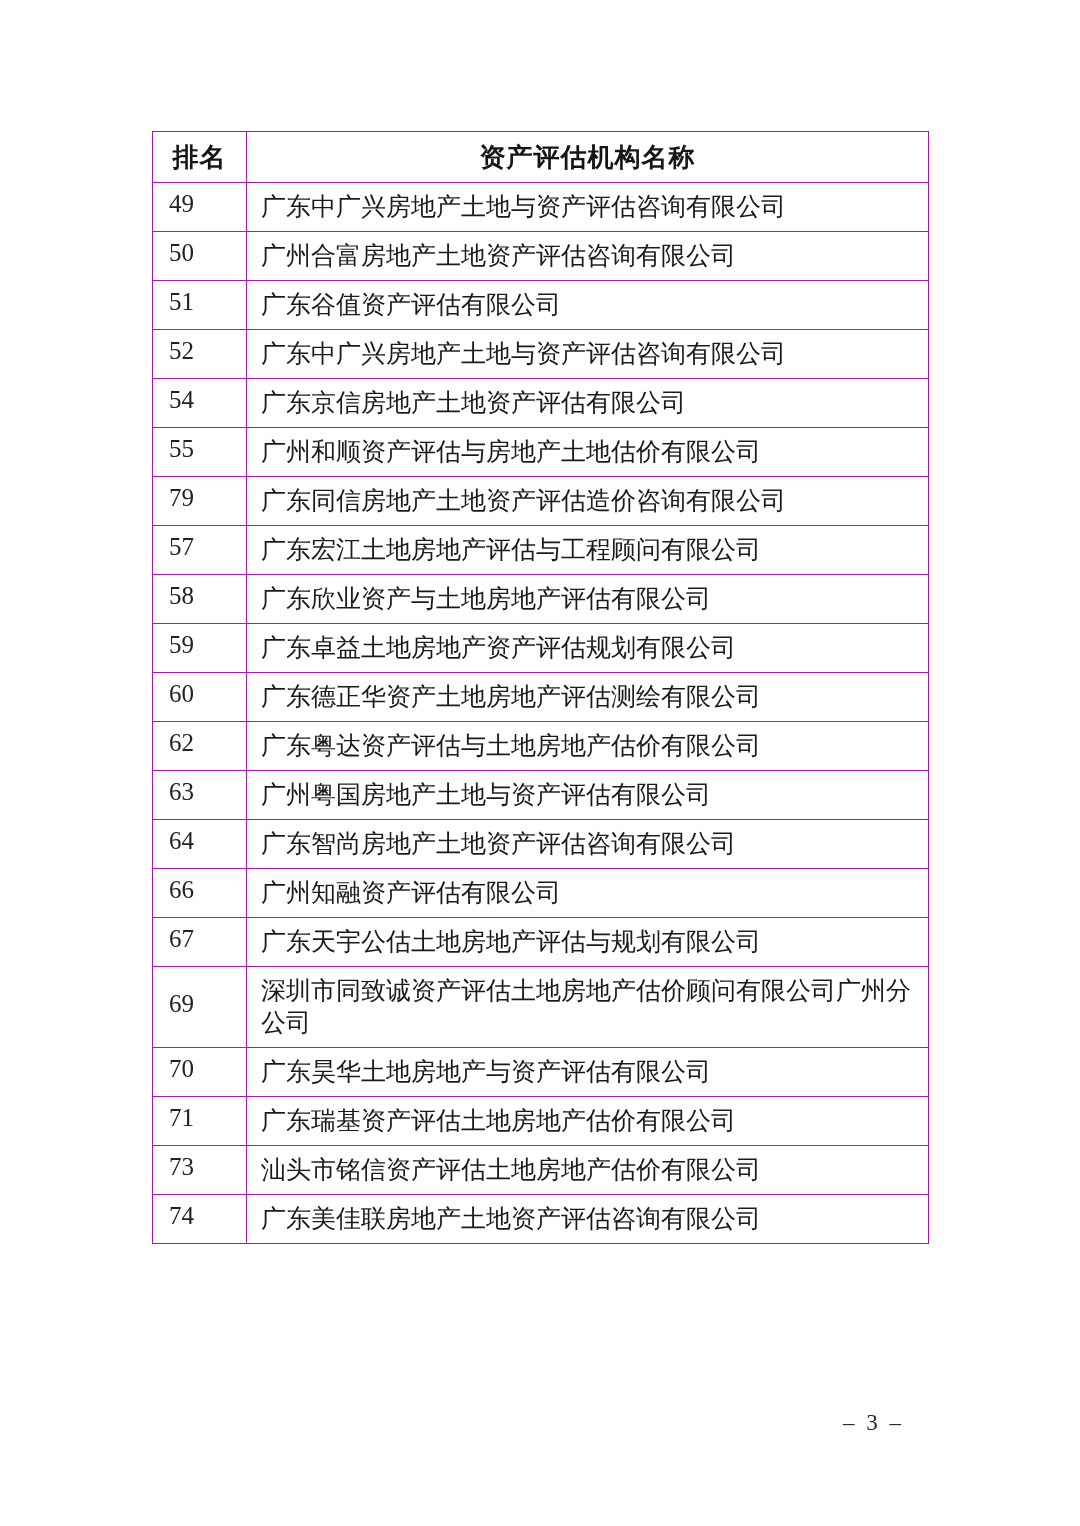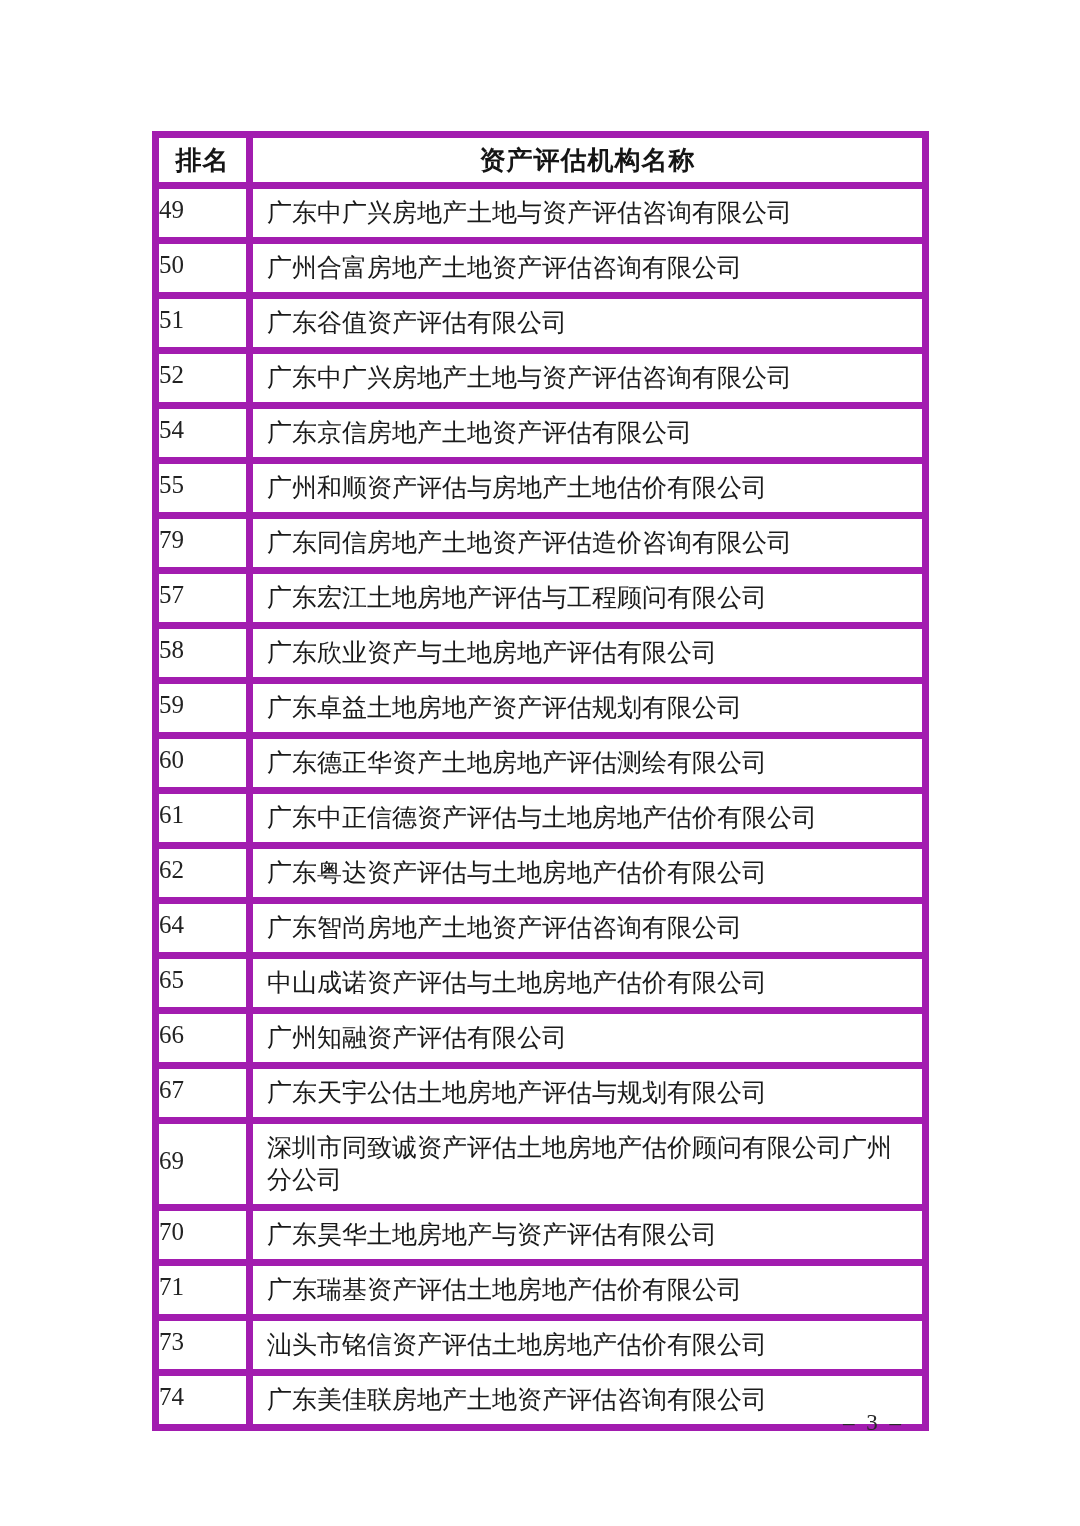--- a/index.html
+++ b/index.html
@@ -14,37 +14,38 @@
   }
   .doc-table {
     position: absolute;
     left: 152px;
     top: 131px;
     width: 777px;
     border-collapse: collapse;
     table-layout: fixed;
   }
   .doc-table th, .doc-table td {
-    border: 7px solid #a21caf;
+    border: 1px solid #a21caf;
     vertical-align: middle;
     background: #ffffff;
   }
   .doc-table th {
     height: 51px;
     font-size: 26px;
     font-weight: bold;
     letter-spacing: 1px;
     color: #151515;
   }
   .col-rank { width: 94px; }
   .doc-table td { height: 44px; font-size: 25px; }
   td.rank-cell {
     font-size: 25px;
     color: #222222;
     padding-bottom: 6px;
+    padding-left: 16px;
   }
   td.name-cell {
     padding: 8px 14px;
     line-height: 32px;
     color: #1a1a1a;
   }
   .page-number {
     position: absolute;
     left: 843px;
     top: 1410px;
@@ -103,34 +104,30 @@
       </tr>
       <tr>
         <td class="rank-cell">59</td>
         <td class="name-cell">广东卓益土地房地产资产评估规划有限公司</td>
       </tr>
       <tr>
         <td class="rank-cell">60</td>
         <td class="name-cell">广东德正华资产土地房地产评估测绘有限公司</td>
       </tr>
       <tr>
-        <td class="rank-cell">61</td>
-        <td class="name-cell">广东中正信德资产评估与土地房地产估价有限公司</td>
-      </tr>
-      <tr>
         <td class="rank-cell">62</td>
         <td class="name-cell">广东粤达资产评估与土地房地产估价有限公司</td>
       </tr>
       <tr>
+        <td class="rank-cell">63</td>
+        <td class="name-cell">广州粤国房地产土地与资产评估有限公司</td>
+      </tr>
+      <tr>
         <td class="rank-cell">64</td>
         <td class="name-cell">广东智尚房地产土地资产评估咨询有限公司</td>
-      </tr>
-      <tr>
-        <td class="rank-cell">65</td>
-        <td class="name-cell">中山成诺资产评估与土地房地产估价有限公司</td>
       </tr>
       <tr>
         <td class="rank-cell">66</td>
         <td class="name-cell">广州知融资产评估有限公司</td>
       </tr>
       <tr>
         <td class="rank-cell">67</td>
         <td class="name-cell">广东天宇公估土地房地产评估与规划有限公司</td>
       </tr>
       <tr>

